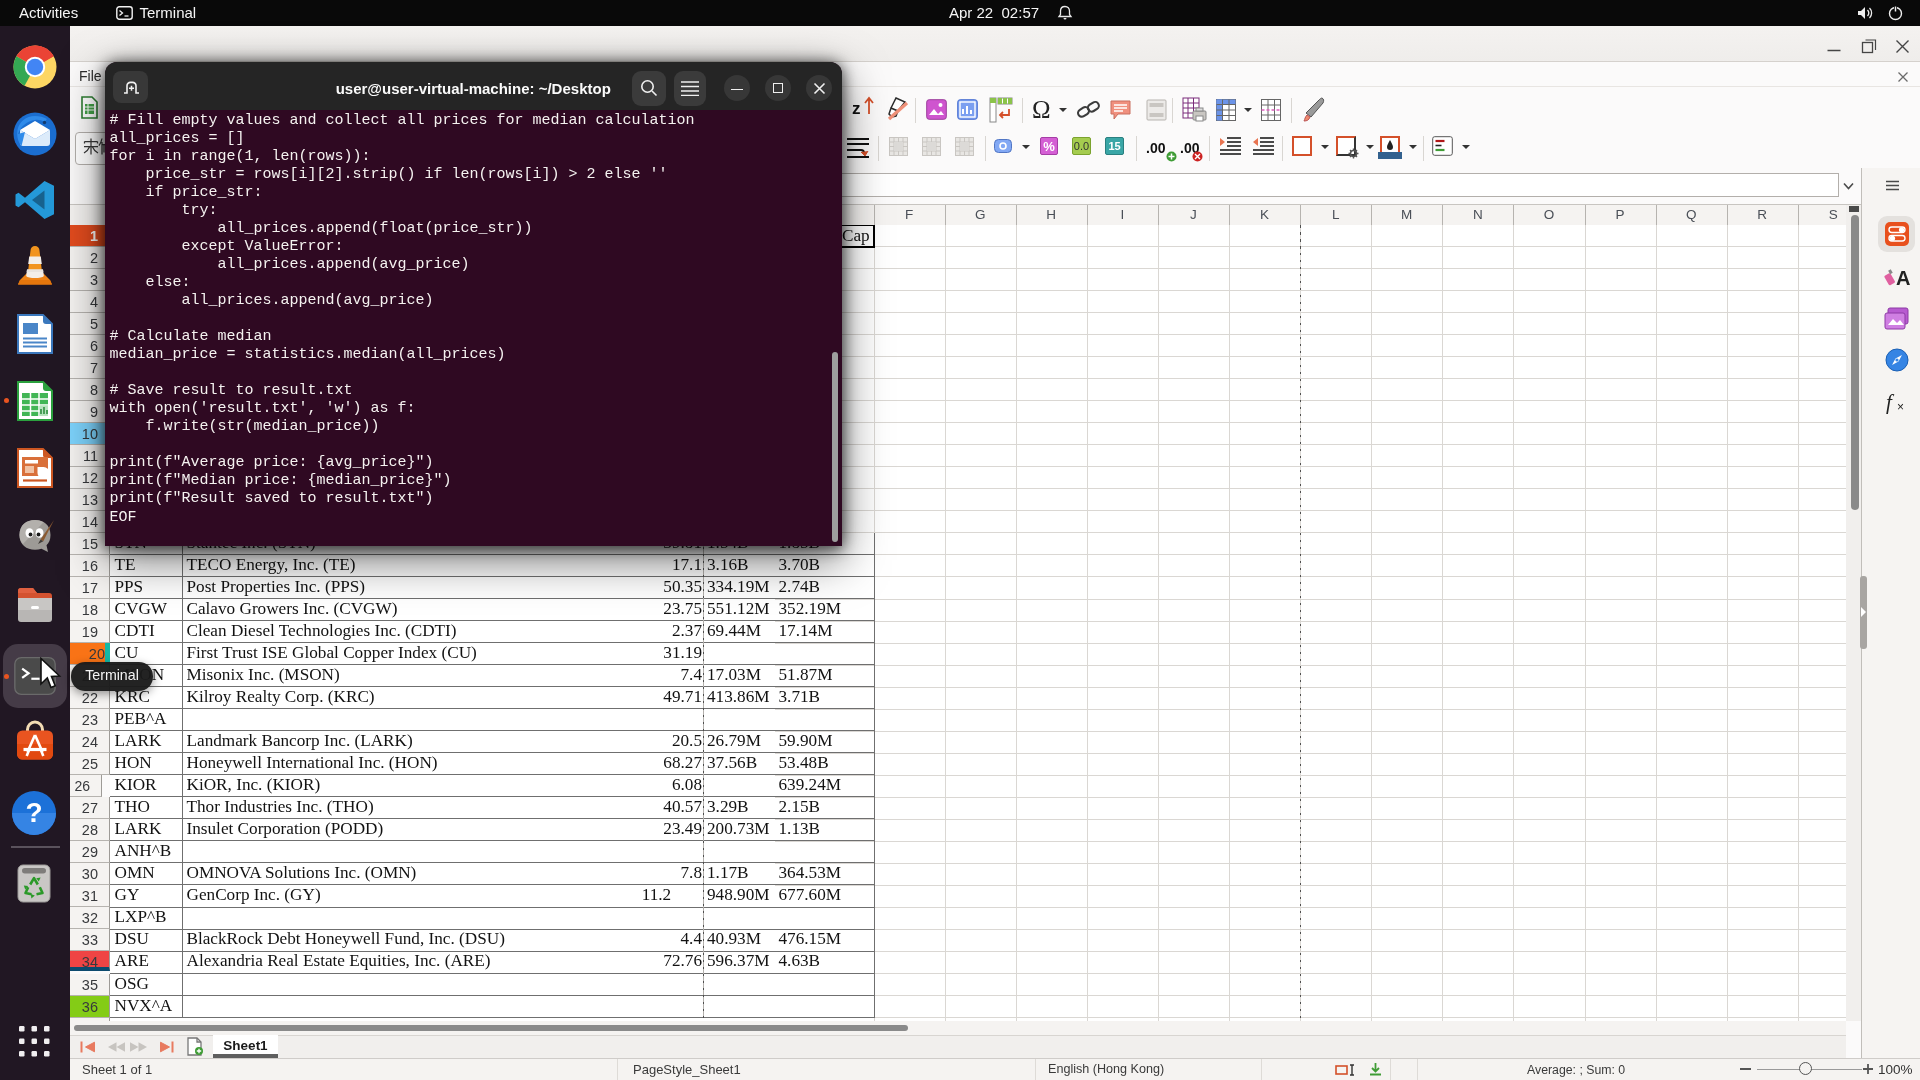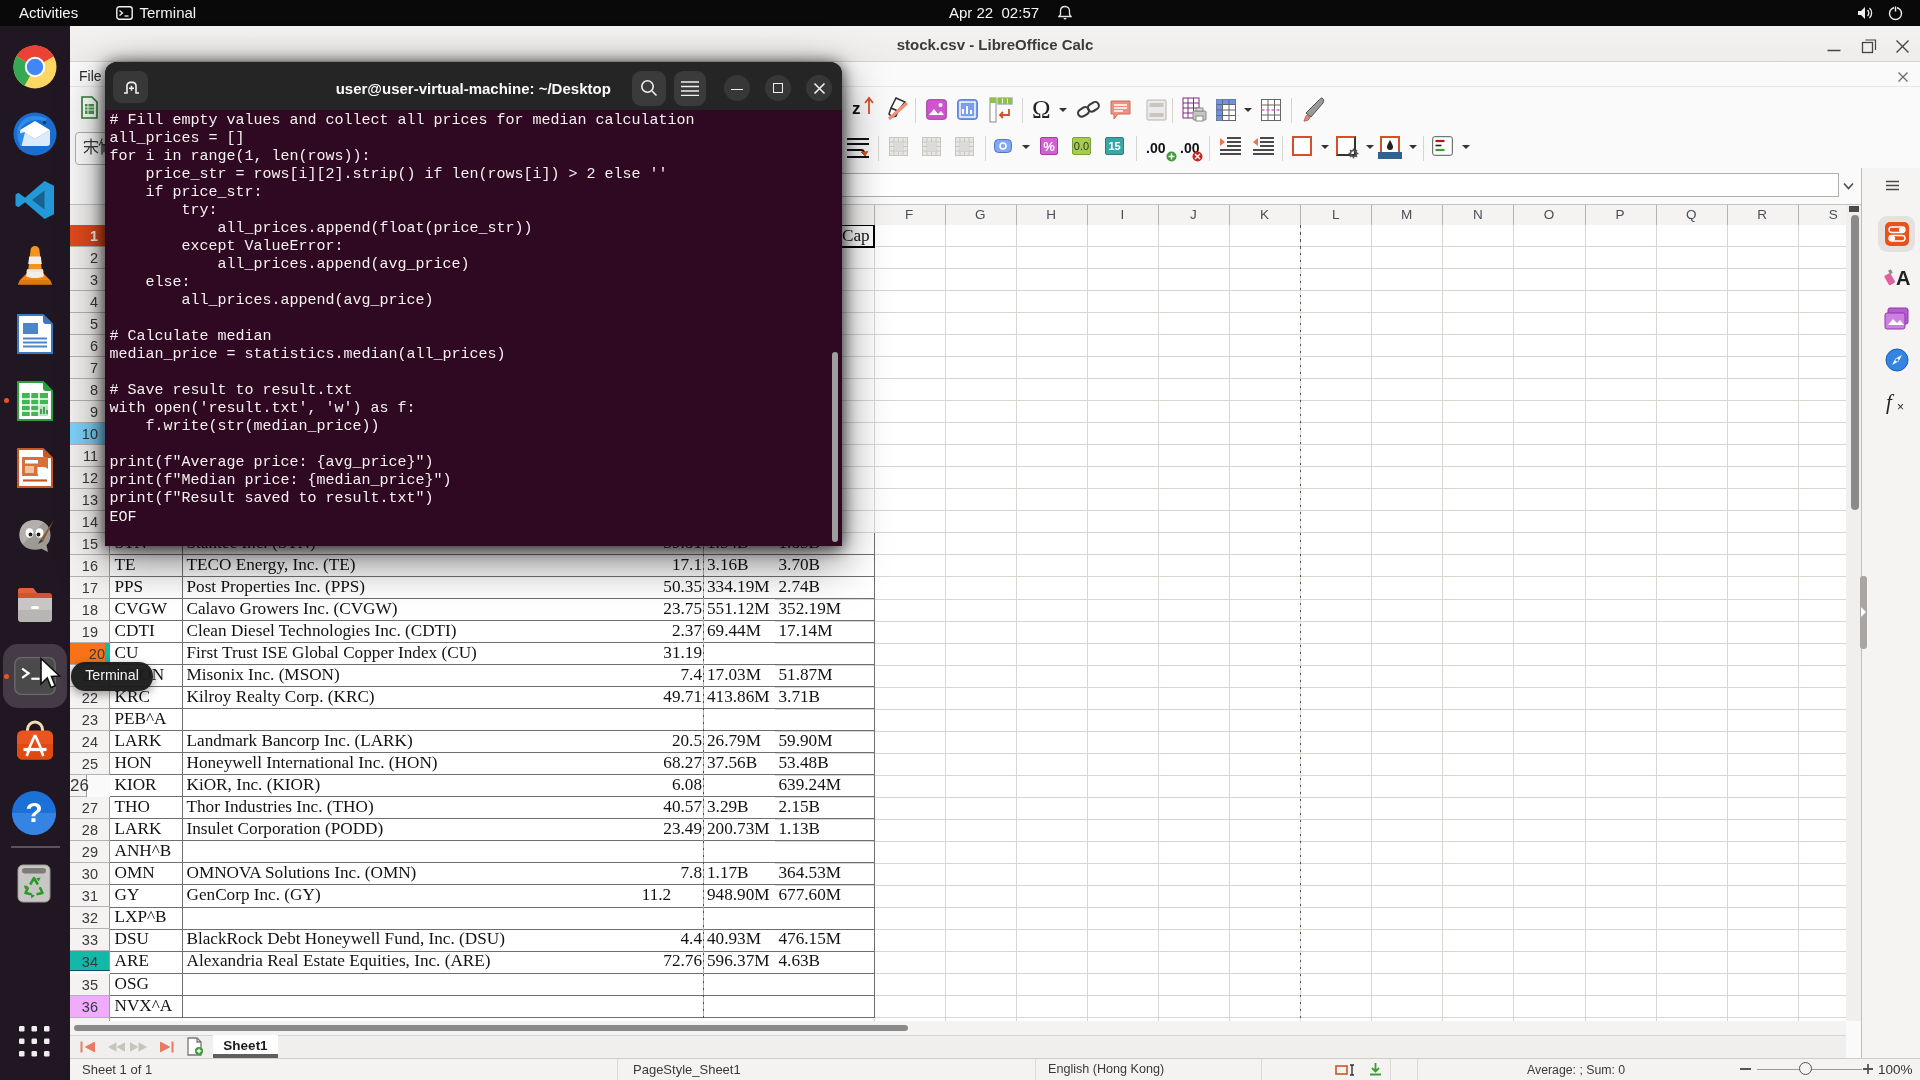--- a/index.html
+++ b/index.html
@@ -5,21 +5,20 @@
 html,body{width:1920px;height:1080px;overflow:hidden;font-family:"Liberation Sans",sans-serif;background:#201722}
 .abs{position:absolute}
 #stage{position:relative;width:1920px;height:1080px}
 .ser{font-family:"Liberation Serif",serif}
 .mono{font-family:"Liberation Mono",monospace}
 </style></head><body>
 <div id="stage">
 
 <div class="abs" style="left:70px;top:26px;width:1850px;height:1054px;background:#fbfafa"></div>
 <div class="abs" style="left:70px;top:26px;width:1850px;height:36px;background:linear-gradient(#f4f2f0,#efedeb);border-bottom:1px solid #d5d1cd"></div>
-<div class="abs" style="left:70px;top:36px;width:1850px;height:18px;text-align:center;font-weight:bold;font-size:15px;color:#3b3b3b">stock.csv - LibreOffice Calc</div>
 <svg class="abs" style="left:1820px;top:36px" width="95" height="20" viewBox="0 0 95 20">
       <line x1="7.5" y1="14.5" x2="20.5" y2="14.5" stroke="#454545" stroke-width="1.5"></line>
       <rect x="42.5" y="6.5" width="10" height="10" fill="none" stroke="#454545" stroke-width="1.3"></rect>
       <path d="M45.5 4 h10 v10" fill="none" stroke="#454545" stroke-width="1.2"></path>
       <path d="M76.5 4.5 l12 12 M88.5 4.5 l-12 12" stroke="#454545" stroke-width="1.4"></path>
     </svg>
 <div class="abs" style="left:70px;top:62px;width:1850px;height:25px;background:#fbfafa;border-bottom:1px solid #e8e5e2"></div>
 <div class="abs" style="left:79px;top:68px;font-size:14px;color:#2d2d2d">File</div>
 <svg class="abs" style="left:1897px;top:71px" width="12" height="12" viewBox="0 0 12 12">
       <path d="M1.5 1.5 l9 9 M10.5 1.5 l-9 9" stroke="#6a6a6a" stroke-width="1.3"></path>
@@ -282,31 +281,31 @@
 <div class="abs" style="left:70px;top:554.95px;width:40px;height:22.03px;background:#f5f3f1;border-bottom:1px solid #b6b3af;border-right:1px solid #9e9b97;color:#37393c;font-size:14.5px;text-align:right;padding-right:11px;line-height:22.03px">16</div>
 <div class="abs" style="left:70px;top:576.98px;width:40px;height:22.03px;background:#f5f3f1;border-bottom:1px solid #b6b3af;border-right:1px solid #9e9b97;color:#37393c;font-size:14.5px;text-align:right;padding-right:11px;line-height:22.03px">17</div>
 <div class="abs" style="left:70px;top:599.01px;width:40px;height:22.03px;background:#f5f3f1;border-bottom:1px solid #b6b3af;border-right:1px solid #9e9b97;color:#37393c;font-size:14.5px;text-align:right;padding-right:11px;line-height:22.03px">18</div>
 <div class="abs" style="left:70px;top:621.04px;width:40px;height:22.03px;background:#f5f3f1;border-bottom:1px solid #b6b3af;border-right:1px solid #9e9b97;color:#37393c;font-size:14.5px;text-align:right;padding-right:11px;line-height:22.03px">19</div>
 <div class="abs" style="left:70px;top:643.07px;width:40px;height:22.03px;background:#f97316;border-bottom:1px solid #b6b3af;border-right:5px solid #14b8a6;color:#37393c;font-size:14.5px;text-align:right;line-height:22.03px">20</div>
 <div class="abs" style="left:70px;top:665.1px;width:40px;height:22.03px;background:#f5f3f1;border-bottom:1px solid #b6b3af;border-right:1px solid #9e9b97;color:#37393c;font-size:14.5px;text-align:right;padding-right:11px;line-height:22.03px">21</div>
 <div class="abs" style="left:70px;top:687.13px;width:40px;height:22.03px;background:#f5f3f1;border-bottom:1px solid #b6b3af;border-right:1px solid #9e9b97;color:#37393c;font-size:14.5px;text-align:right;padding-right:11px;line-height:22.03px">22</div>
 <div class="abs" style="left:70px;top:709.1600000000001px;width:40px;height:22.03px;background:#f5f3f1;border-bottom:1px solid #b6b3af;border-right:1px solid #9e9b97;color:#37393c;font-size:14.5px;text-align:right;padding-right:11px;line-height:22.03px">23</div>
 <div class="abs" style="left:70px;top:731.19px;width:40px;height:22.03px;background:#f5f3f1;border-bottom:1px solid #b6b3af;border-right:1px solid #9e9b97;color:#37393c;font-size:14.5px;text-align:right;padding-right:11px;line-height:22.03px">24</div>
 <div class="abs" style="left:70px;top:753.22px;width:40px;height:22.03px;background:#f5f3f1;border-bottom:1px solid #b6b3af;border-right:1px solid #9e9b97;color:#37393c;font-size:14.5px;text-align:right;padding-right:11px;line-height:22.03px">25</div>
-<div class="abs" style="left:70px;top:775.25px;width:17px;height:22.03px;background:#f5f3f1;border-bottom:1px solid #b6b3af;border-right:1px solid #9e9b97;color:#37393c;font-size:17px;text-align:right;padding-right:11px;line-height:22.03px">26</div>
+<div class="abs" style="left:70px;top:775.25px;width:32px;height:22.03px;background:#f5f3f1;border-bottom:1px solid #b6b3af;border-right:1px solid #9e9b97;color:#37393c;font-size:14px;text-align:right;padding-right:11px;line-height:22.03px">26</div>
 <div class="abs" style="left:70px;top:797.28px;width:40px;height:22.03px;background:#f5f3f1;border-bottom:1px solid #b6b3af;border-right:1px solid #9e9b97;color:#37393c;font-size:14.5px;text-align:right;padding-right:11px;line-height:22.03px">27</div>
 <div class="abs" style="left:70px;top:819.3100000000001px;width:40px;height:22.03px;background:#f5f3f1;border-bottom:1px solid #b6b3af;border-right:1px solid #9e9b97;color:#37393c;font-size:14.5px;text-align:right;padding-right:11px;line-height:22.03px">28</div>
 <div class="abs" style="left:70px;top:841.34px;width:40px;height:22.03px;background:#f5f3f1;border-bottom:1px solid #b6b3af;border-right:1px solid #9e9b97;color:#37393c;font-size:14.5px;text-align:right;padding-right:11px;line-height:22.03px">29</div>
 <div class="abs" style="left:70px;top:863.37px;width:40px;height:22.03px;background:#f5f3f1;border-bottom:1px solid #b6b3af;border-right:1px solid #9e9b97;color:#37393c;font-size:14.5px;text-align:right;padding-right:11px;line-height:22.03px">30</div>
 <div class="abs" style="left:70px;top:885.4000000000001px;width:40px;height:22.03px;background:#f5f3f1;border-bottom:1px solid #b6b3af;border-right:1px solid #9e9b97;color:#37393c;font-size:14.5px;text-align:right;padding-right:11px;line-height:22.03px">31</div>
 <div class="abs" style="left:70px;top:907.4300000000001px;width:40px;height:22.03px;background:#f5f3f1;border-bottom:1px solid #b6b3af;border-right:1px solid #9e9b97;color:#37393c;font-size:14.5px;text-align:right;padding-right:11px;line-height:22.03px">32</div>
 <div class="abs" style="left:70px;top:929.46px;width:40px;height:22.03px;background:#f5f3f1;border-bottom:1px solid #b6b3af;border-right:1px solid #9e9b97;color:#37393c;font-size:14.5px;text-align:right;padding-right:11px;line-height:22.03px">33</div>
-<div class="abs" style="left:70px;top:951.49px;width:40px;height:20px;background:#14b8a6;border-bottom:1px solid #0c4a6e;border-right:1px solid #9e9b97;color:#37393c;font-size:14.5px;text-align:right;padding-right:11px;line-height:22.03px">34</div>
+<div class="abs" style="left:70px;top:951.49px;width:40px;height:20px;background:#ef4444;border-bottom:4px solid #0c4a6e;border-right:1px solid #9e9b97;color:#37393c;font-size:14.5px;text-align:right;padding-right:11px;line-height:22.03px">34</div>
 <div class="abs" style="left:70px;top:973.52px;width:40px;height:22.03px;background:#f5f3f1;border-bottom:1px solid #b6b3af;border-right:1px solid #9e9b97;color:#37393c;font-size:14.5px;text-align:right;padding-right:11px;line-height:22.03px">35</div>
-<div class="abs" style="left:70px;top:995.5500000000001px;width:40px;height:22.03px;background:#f0abfc;border-bottom:1px solid #b6b3af;border-right:1px solid #9e9b97;color:#37393c;font-size:14.5px;text-align:right;padding-right:11px;line-height:22.03px">36</div>
+<div class="abs" style="left:70px;top:995.5500000000001px;width:40px;height:22.03px;background:#84cc16;border-bottom:1px solid #b6b3af;border-right:1px solid #9e9b97;color:#37393c;font-size:14.5px;text-align:right;padding-right:11px;line-height:22.03px">36</div>
 <div class="abs" style="left:70px;top:1017.58px;width:40px;height:3px;background:#f5f3f1;border-right:1px solid #9e9b97"></div>
 <div class="abs ser" style="left:114.5px;top:532.9200000000001px;font-size:17.2px;line-height:19.5px;color:#121212;white-space:nowrap">STN</div>
 <div class="abs ser" style="left:186.5px;top:532.9200000000001px;font-size:17.2px;line-height:19.5px;color:#121212;white-space:nowrap">Stantec Inc. (STN)</div>
 <div class="abs ser" style="left:611px;top:532.9200000000001px;width:91px;text-align:right;font-size:17.2px;line-height:19.5px;color:#121212">39.81</div>
 <div class="abs ser" style="left:707px;top:532.9200000000001px;font-size:17.2px;line-height:19.5px;color:#121212;white-space:nowrap">1.54B</div>
 <div class="abs ser" style="left:778.5px;top:532.9200000000001px;font-size:17.2px;line-height:19.5px;color:#121212;white-space:nowrap">1.85B</div>
 <div class="abs ser" style="left:114.5px;top:554.95px;font-size:17.2px;line-height:19.5px;color:#121212;white-space:nowrap">TE</div>
 <div class="abs ser" style="left:186.5px;top:554.95px;font-size:17.2px;line-height:19.5px;color:#121212;white-space:nowrap">TECO Energy, Inc. (TE)</div>
 <div class="abs ser" style="left:611px;top:554.95px;width:91px;text-align:right;font-size:17.2px;line-height:19.5px;color:#121212">17.1</div>
 <div class="abs ser" style="left:707px;top:554.95px;font-size:17.2px;line-height:19.5px;color:#121212;white-space:nowrap">3.16B</div>

